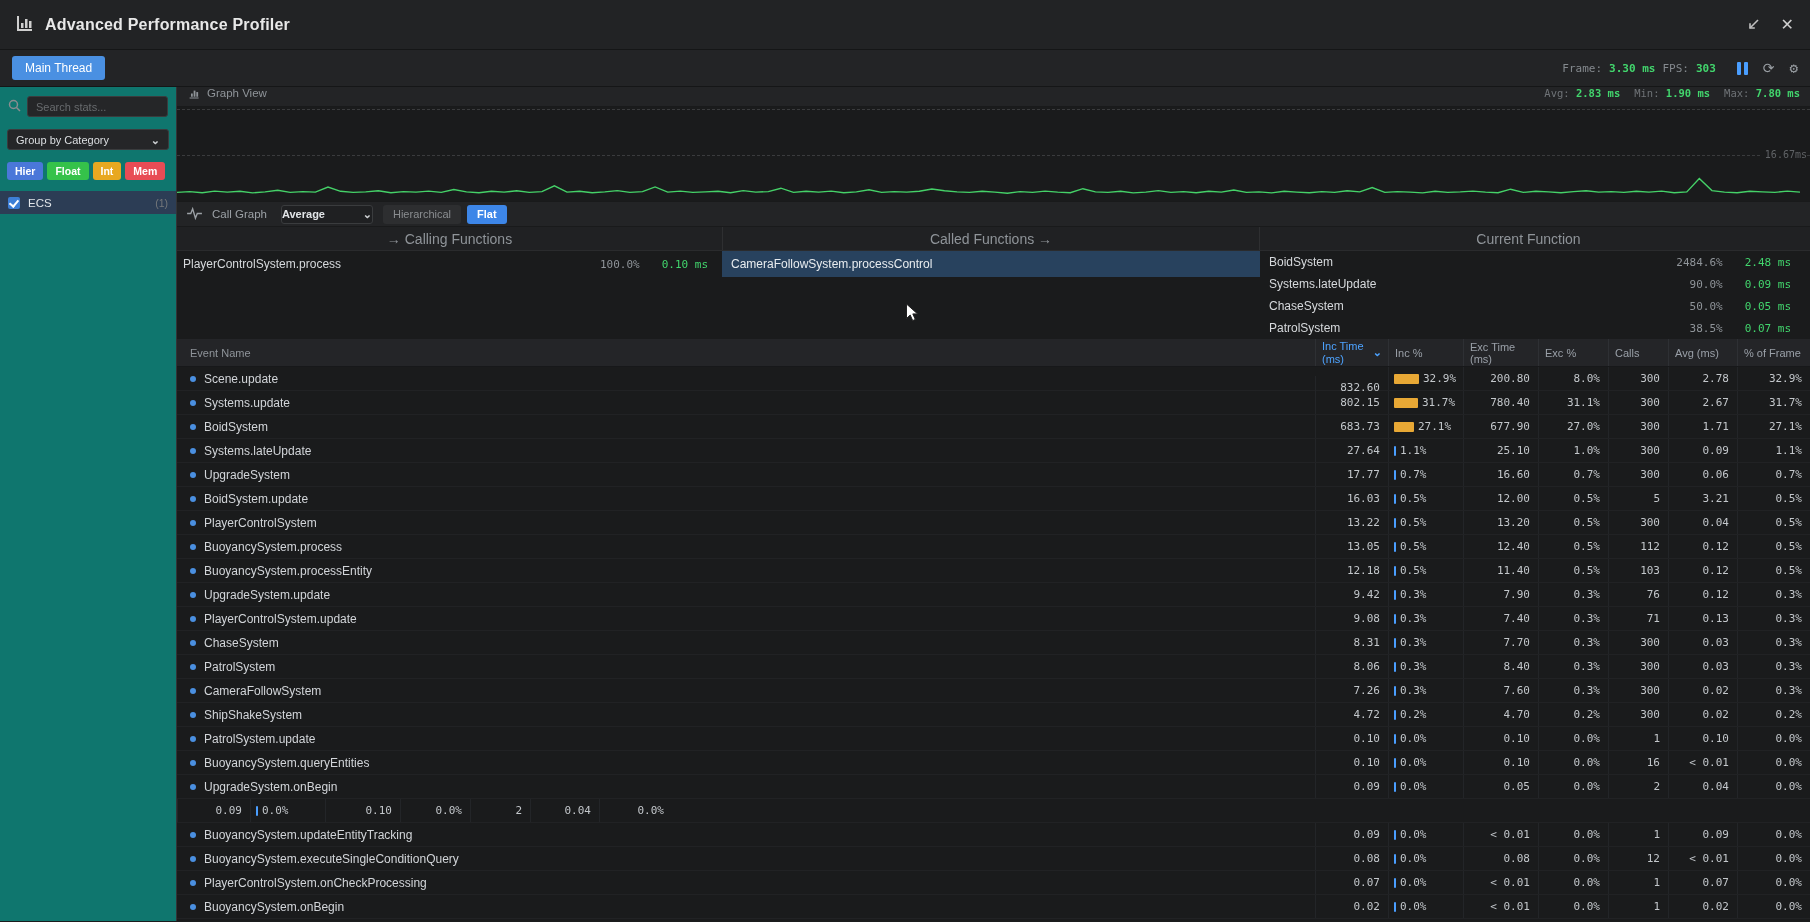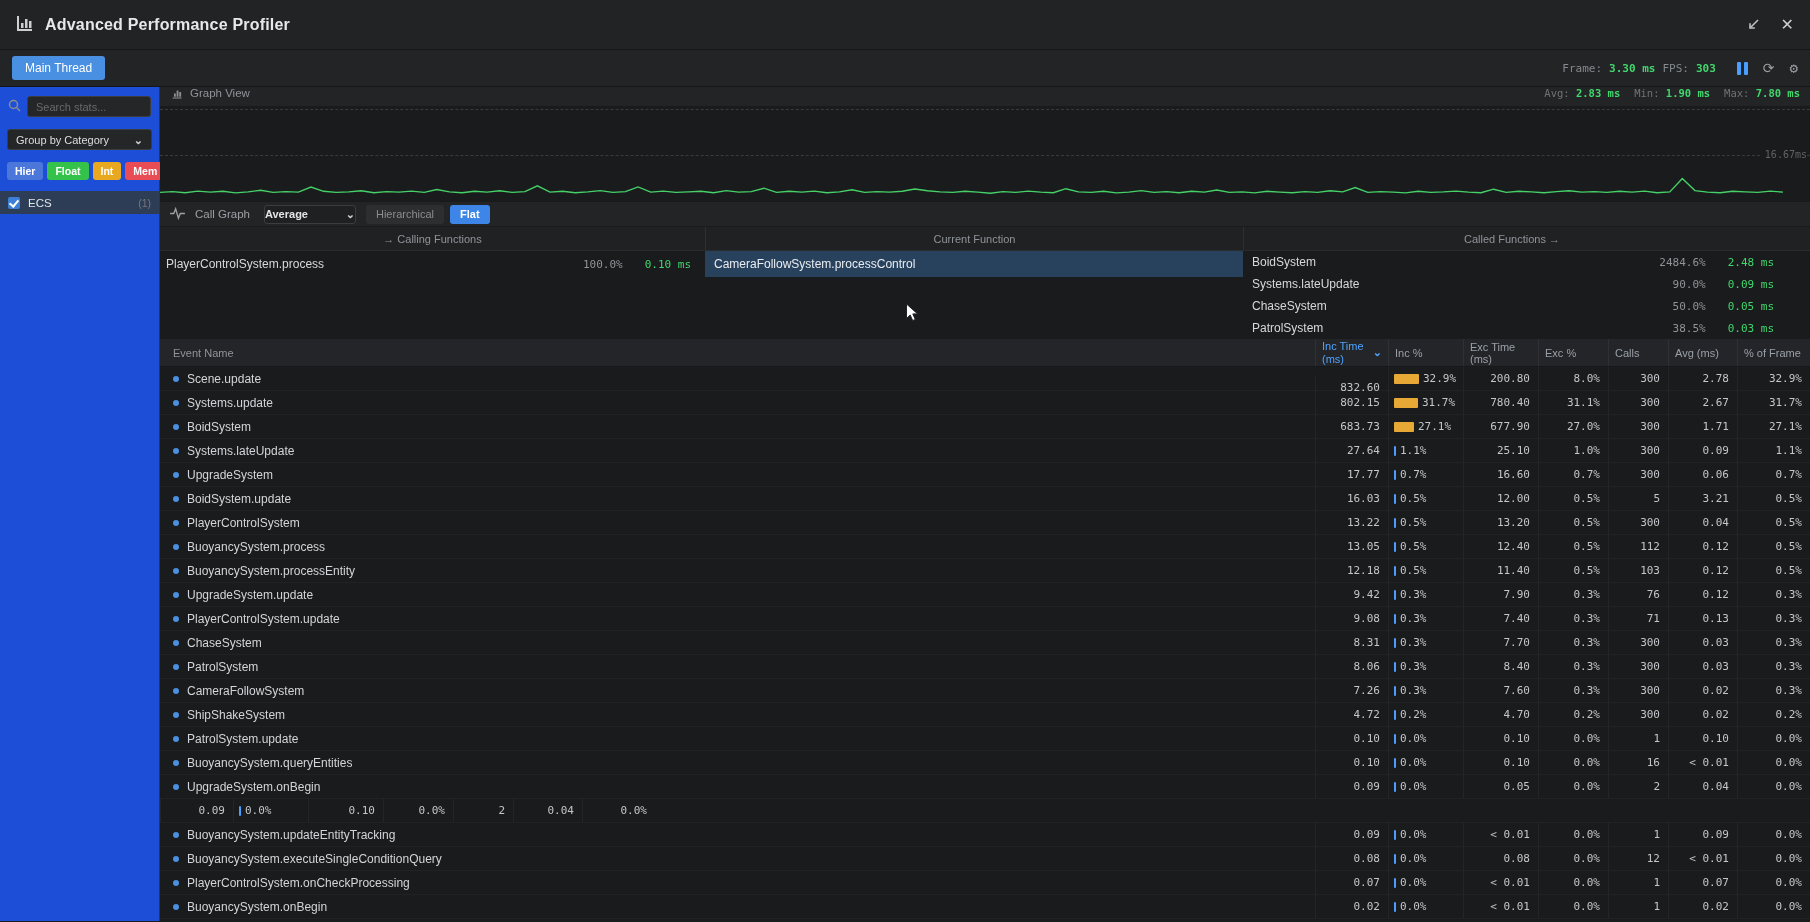--- a/index.html
+++ b/index.html
@@ -19,21 +19,21 @@
   .thread-btn{background:#4a90e2;color:#fff;border:none;border-radius:3px;font-size:12px;
               padding:5px 13px;font-family:inherit;cursor:pointer}
   .framestats{margin-left:auto;display:flex;align-items:center;gap:7px;
               font-family:"DejaVu Sans Mono",monospace;font-size:11px;color:#84898e}
   .grn{color:#42d66d;font-weight:bold}
   .fs-icons{display:flex;align-items:center;gap:15px;margin-left:14px;color:#9a9fa4;font-size:14px}
   .pausebars{display:flex;gap:3px}
   .pausebars i{display:block;width:4px;height:13px;background:#4a9eff;border-radius:1px}
   
   .content{display:flex;height:834px}
-  .sidebar{width:160px;background:#1d4ed8;border-right:1px solid #333436;flex:none}
+  .sidebar{width:177px;background:#0f766e;border-right:1px solid #333436;flex:none}
   .search-row{display:flex;align-items:center;padding:9px 8px 0 8px;gap:6px}
   .search-input{flex:1;background:#252628;border:1px solid #3a3c3e;border-radius:3px;height:21px;
                 color:#ccc;font-size:11px;padding:0 8px;font-family:inherit;outline:none;min-width:0}
   .search-input::placeholder{color:#686b6e}
   .group-select{margin:12px 7px 0 7px;background:#252628;border:1px solid #3a3c3e;border-radius:3px;
                 height:21px;display:flex;align-items:center;justify-content:space-between;
                 padding:0 8px;font-size:11px;color:#dcdfe2;cursor:pointer}
   .sel-chev{font-size:11px;color:#cfd2d5;font-weight:bold;line-height:0}
   .chips{display:flex;gap:4px;margin:12px 7px 0 7px}
   .chip{border-radius:3px;color:#fff;font-size:10.5px;font-weight:bold;padding:3px 8px;cursor:pointer}
@@ -60,21 +60,21 @@
           display:flex;align-items:center;padding:0 10px;font-size:11.5px;color:#9ca1a6;flex:none;gap:10px}
   .cg-title{margin-left:0}
   .cg-select{background:#1f2022;border:1px solid #3a3c3e;border-radius:3px;height:19px;width:92px;
              display:flex;align-items:center;justify-content:space-between;padding:0 0;
              font-size:11px;color:#e2e5e8;font-weight:bold;cursor:pointer;margin-left:4px}
   .cg-btn{height:19px;border:none;border-radius:3px;font-size:11px;padding:0 10px;
           font-family:inherit;cursor:pointer}
   .cg-btn.inactive{background:#2d2e30;color:#8a8d90}
   .cg-btn.active{background:#3d86e8;color:#fff;font-weight:bold;margin-left:-4px}
   .cg-headers{height:24px;background:#202123;border-bottom:1px solid #2a2b2d;display:flex;
-              font-size:11px;color:#8f9499;flex:none}
+              font-size:14px;color:#8f9499;flex:none}
   .cg-h{display:flex;align-items:center;justify-content:center}
   .cg-h1{width:545px}.cg-h2{width:538px;border-left:1px solid #2e2f31}.cg-h3{width:537px;border-left:1px solid #2e2f31}
   .cg-body{height:88px;display:flex;overflow:hidden;flex:none}
   .cg-c1{width:545px}.cg-c2{width:538px}.cg-c3{width:537px}
   .cg-callingrow{height:26px;display:flex;align-items:center;cursor:pointer}
   .cg-fname{padding-left:6px;font-size:12px;color:#d6d9dc;white-space:nowrap}
   .cg-vals{margin-left:auto;padding-right:14px;font-family:"DejaVu Sans Mono",monospace;font-size:11px;white-space:nowrap}
   .cg-pct{color:#8f9499}
   .cg-time{color:#42d66d;font-weight:normal;margin-left:22px}
   .current-box{height:26px;background:#28425e;display:flex;align-items:center;padding:0 9px;
@@ -219,22 +219,22 @@
         <div class="cg-select">
           <span>Average</span>
           <span class="sel-chev">⌄</span>
         </div>
         <button class="cg-btn inactive">Hierarchical</button>
         <button class="cg-btn active">Flat</button>
       </div>
 
       <div class="cg-headers">
         <div class="cg-h cg-h1">→ Calling Functions</div>
+        <div class="cg-h cg-h3">Called Functions →</div>
         <div class="cg-h cg-h2">Current Function</div>
-        <div class="cg-h cg-h3">Called Functions →</div>
       </div>
 
       <div class="cg-body">
         <div class="cg-c1">
           <div class="cg-callingrow">
             <span class="cg-fname">PlayerControlSystem.process</span>
             <span class="cg-vals">
               <span class="cg-pct">100.0%</span><span class="cg-time">0.10 ms</span>
             </span>
           </div>
@@ -250,21 +250,21 @@
             <div class="cg-row">
               <span class="cg-fname">Systems.lateUpdate</span>
               <span class="cg-vals"><span class="cg-pct">90.0%</span><span class="cg-time">0.09 ms</span></span>
             </div>
             <div class="cg-row">
               <span class="cg-fname">ChaseSystem</span>
               <span class="cg-vals"><span class="cg-pct">50.0%</span><span class="cg-time">0.05 ms</span></span>
             </div>
             <div class="cg-row">
               <span class="cg-fname">PatrolSystem</span>
-              <span class="cg-vals"><span class="cg-pct">38.5%</span><span class="cg-time">0.03 ms</span></span>
+              <span class="cg-vals"><span class="cg-pct">38.5%</span><span class="cg-time">0.07 ms</span></span>
             </div>
           </div>
       </div>
 
       <div class="table-header">
         <div class="th-name">Event Name</div>
         <div class="th th-sorted" style="width:73px">
           <span class="wrap">Inc Time (ms)</span>
             <span class="sort-chev">⌄</span>
         </div>

